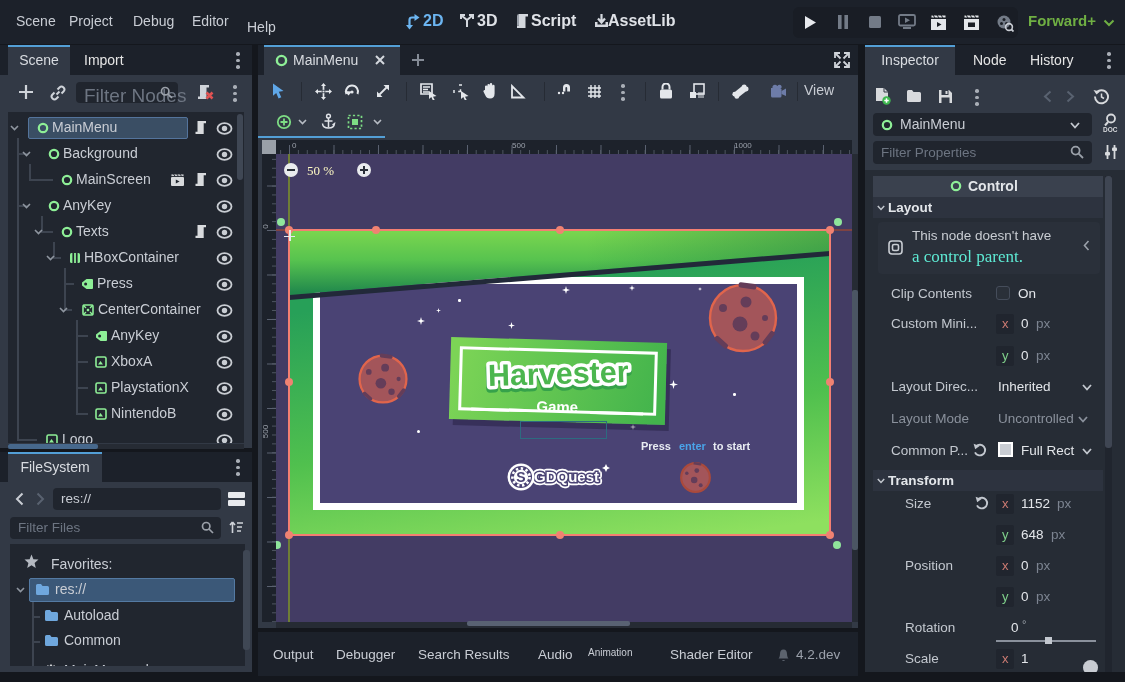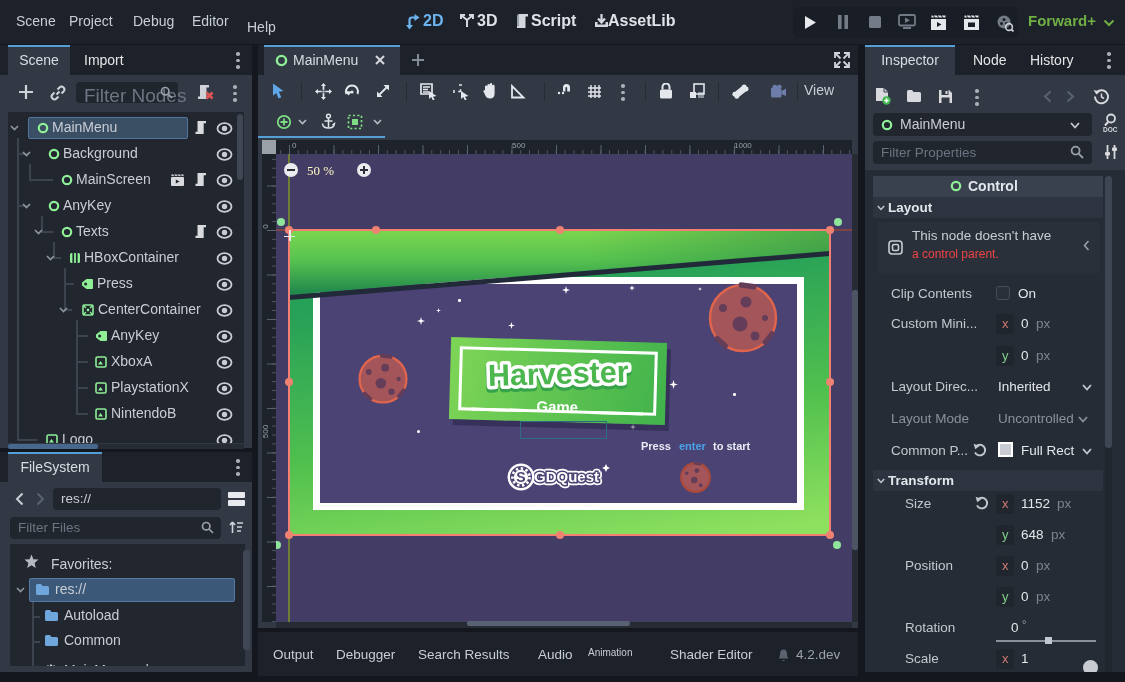--- a/index.html
+++ b/index.html
@@ -950,21 +950,21 @@
   <div class="ab" style="left:23px;top:125px;color:#e3e6ea;font-size:13.5px;font-weight:bold;">Layout</div>
 
   <div class="ab" style="left:13px;top:147px;width:222px;height:52px;background:#2a303a;border-radius:4px;"></div>
   <div class="ab" style="left:23px;top:165px;">
         <svg width="15" height="15" viewBox="0 0 15 15">
           <rect x="1" y="1" width="13" height="13" rx="3" fill="none" stroke="#c9cdd3" stroke-width="1.6"></rect>
           <rect x="4.5" y="4.5" width="6" height="6" rx="1.5" fill="none" stroke="#c9cdd3" stroke-width="1.6"></rect>
         </svg>
       </div>
   <div class="ab" style="left:47px;top:153px;color:#c9cdd3;font-size:13.5px;">This node doesn't have</div>
-  <div class="ab" style="left:47px;top:172px;color:#ef4444;font-size:12px;">a control parent.</div>
+  <div class="ab" style="left:47px;top:172px;color:#5eead4;font-size:17px;font-family:Liberation Serif, serif;">a control parent.</div>
   <div class="ab" style="left:218px;top:165px;">
         <svg width="7" height="11" viewBox="0 0 7 11">
           <path d="M5.5 1 L1.5 5.5 L5.5 10" stroke="#9aa0a9" stroke-width="1.6" fill="none"></path>
         </svg>
       </div>
 
   <div class="ab" style="left:26px;top:211px;color:#c3c8cf;font-size:13.5px;">Clip Contents</div>
   <div class="ab" style="left:131px;top:211px;width:14px;height:14px;background:#2a3039;border:1px solid #454d5b;border-radius:3px;box-sizing:border-box;"></div>
   <div class="ab" style="left:153px;top:211px;color:#e3e6ea;font-size:13.5px;">On</div>
 

